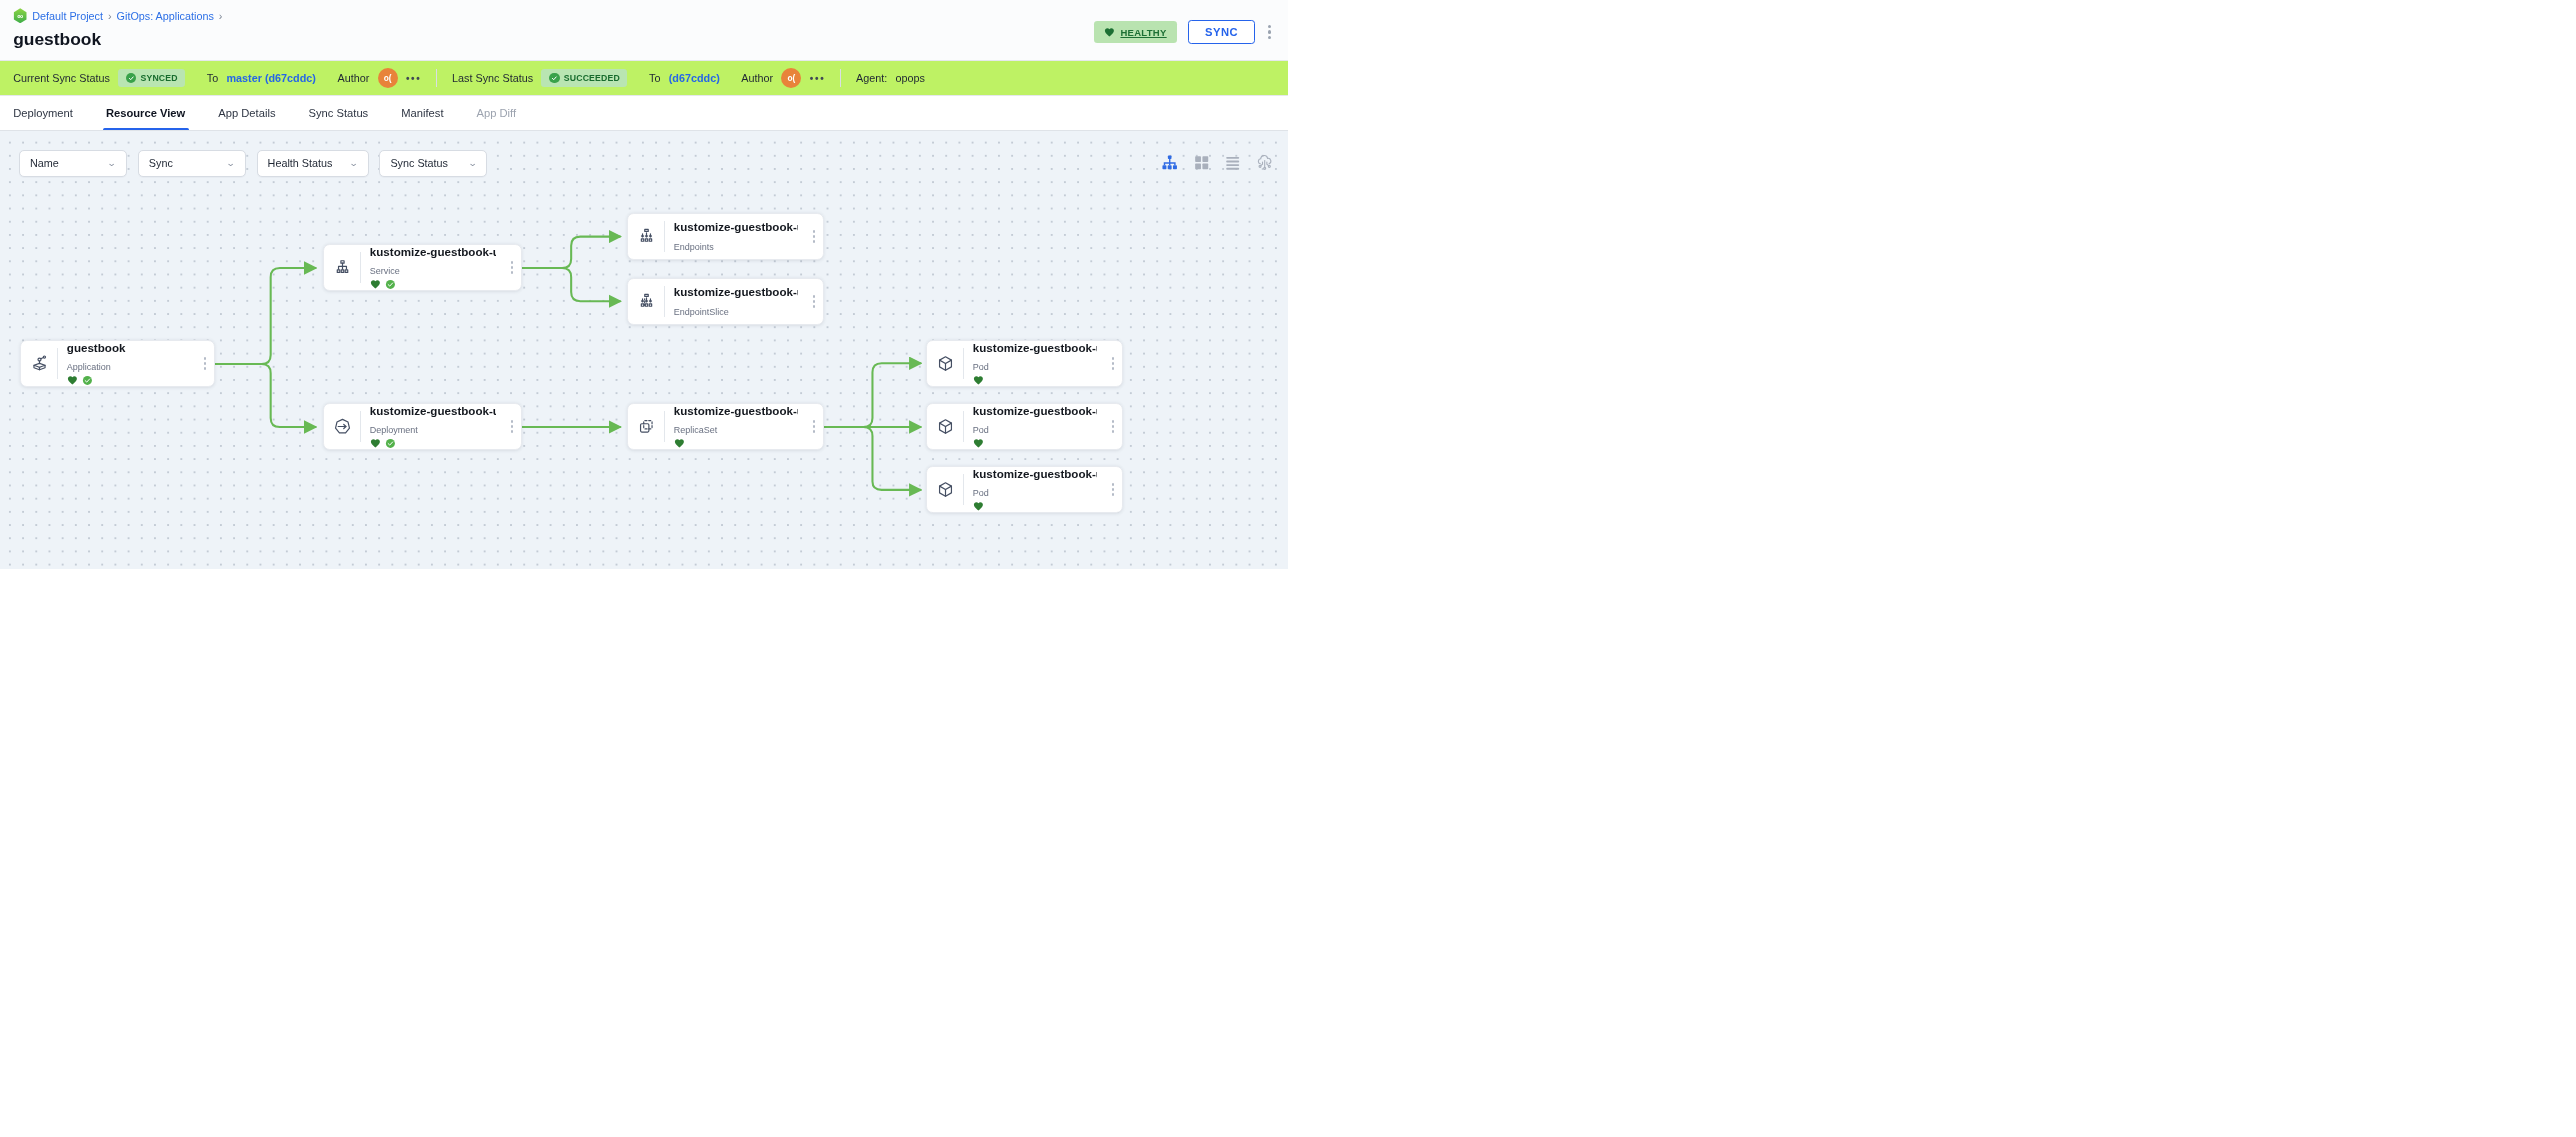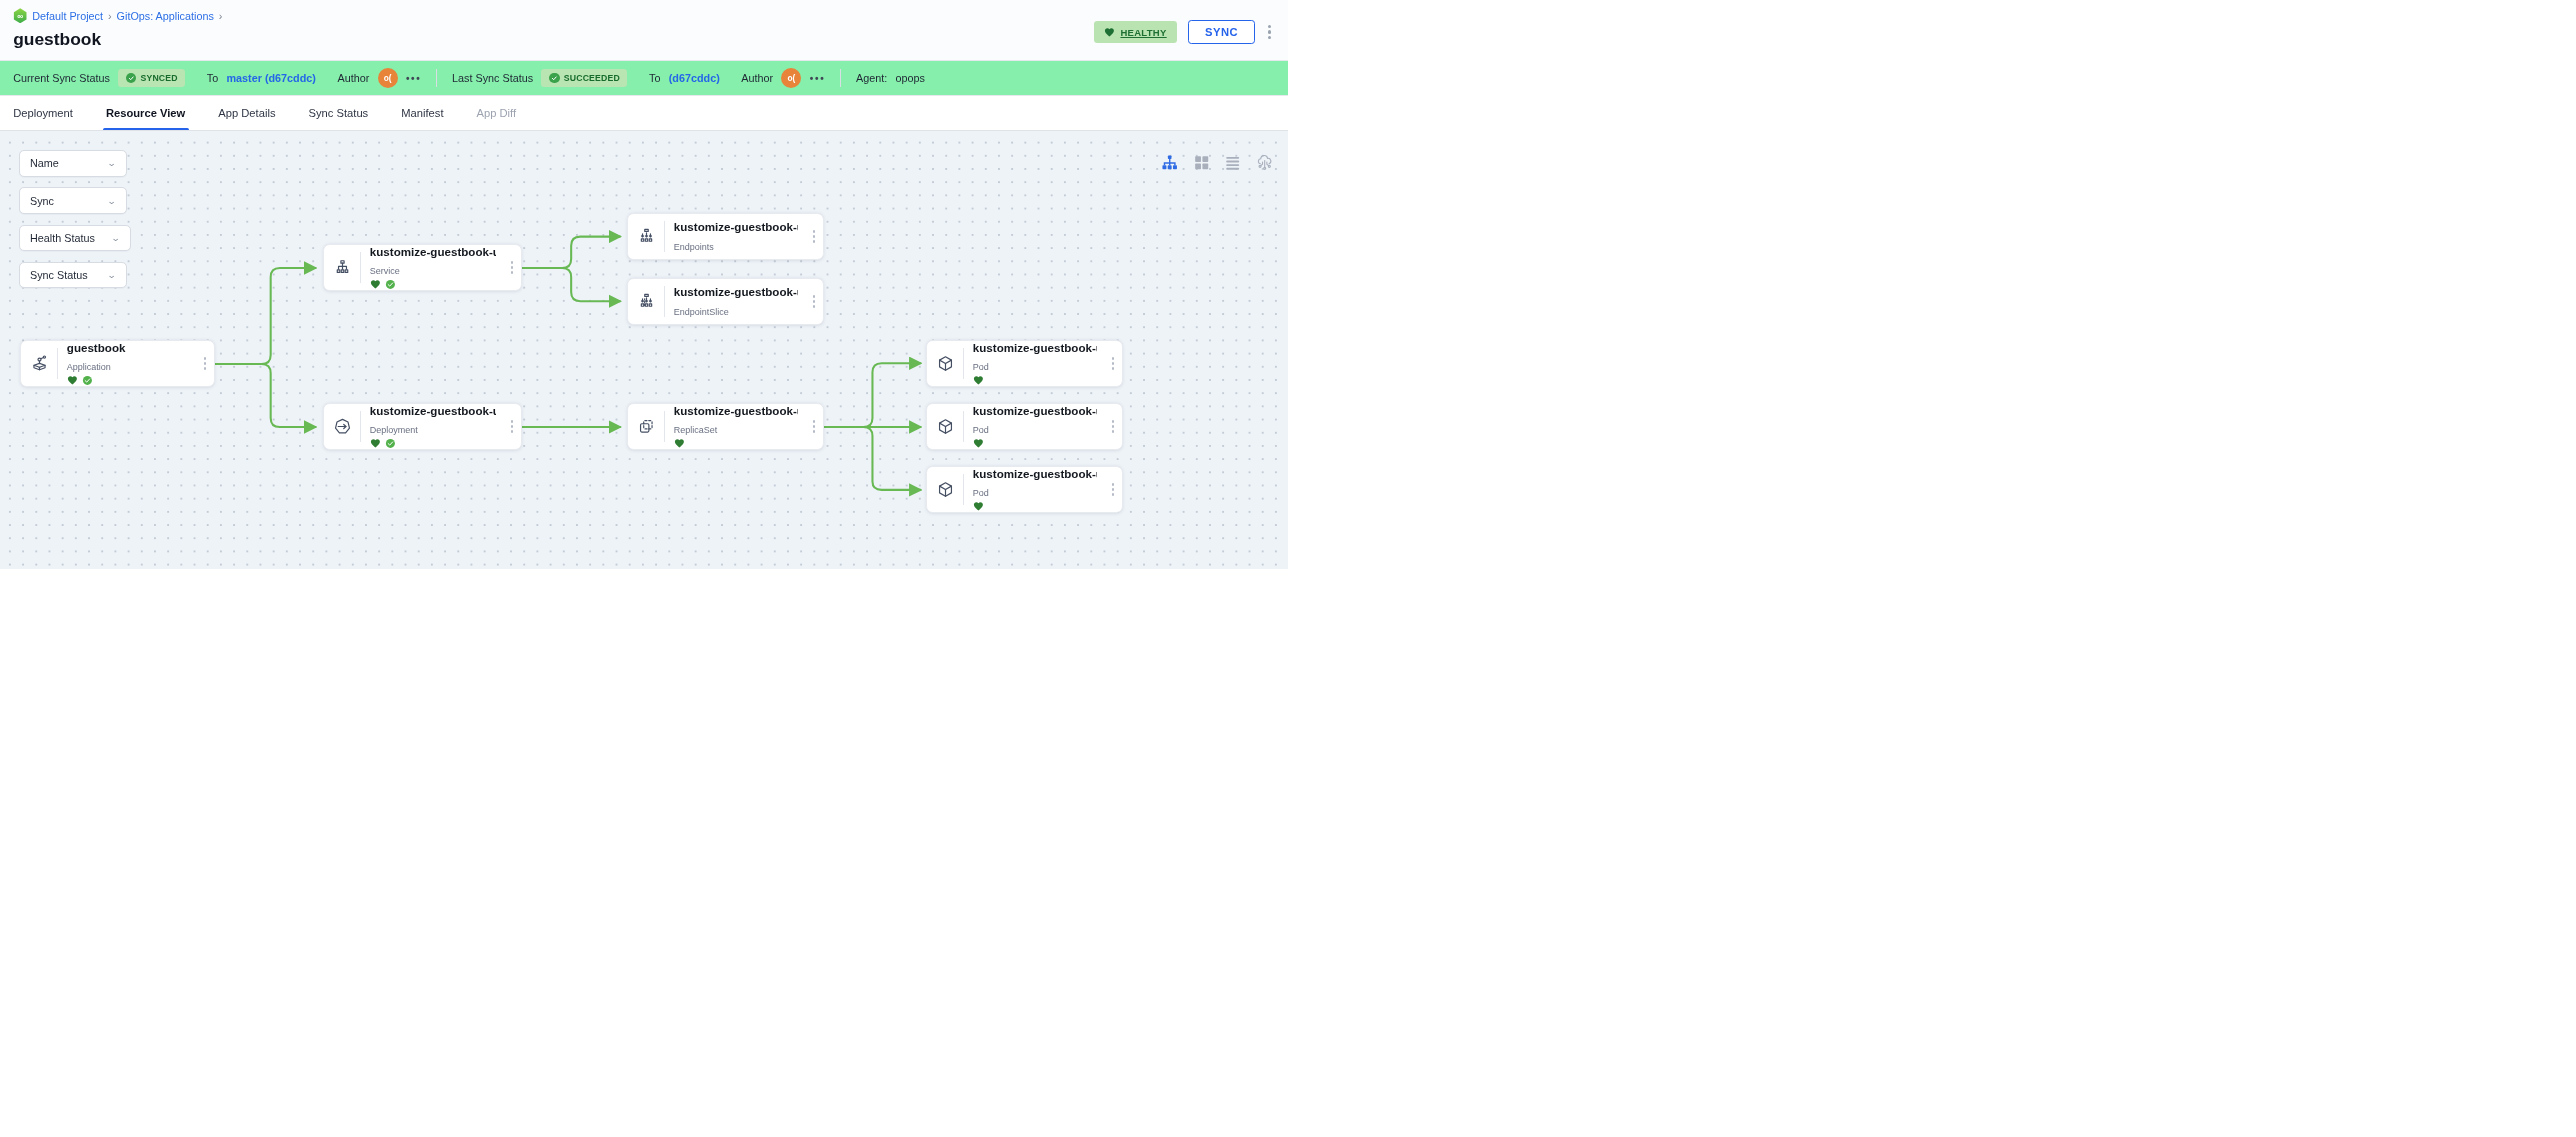--- a/index.html
+++ b/index.html
@@ -19,21 +19,21 @@
   .header-right { position:absolute; right:15px; top:20px; display:flex; align-items:center; gap:11.6px; }
   .health-badge { display:flex; align-items:center; gap:5.8px; background:#b9e3b0; color:#1d6f34;
     font-size:9.5px; font-weight:700; letter-spacing:0.3px; padding:5.8px 10px; border-radius:3.3px;text-decoration:underline; }
   .sync-btn { background:#fff; border:1.2px solid #2563eb; color:#2563eb; font-weight:700;
     font-size:11.2px; letter-spacing:0.5px; padding:5px 15.7px; border-radius:3.3px; cursor:pointer;
     font-family:"Liberation Sans", sans-serif; }
   .vdots { display:flex; flex-direction:column; gap:2.5px; cursor:pointer; padding:1.7px; }
   .vdots i { width:3.3px; height:3.3px; border-radius:50%; background:#9aa3b0; }
 
   
-  .statusbar { height:36px; background:#86efac; border-top:0.8px solid #e5e8ec; border-bottom:0.8px solid #e5e8ec;
+  .statusbar { height:36px; background:#bef264; border-top:0.8px solid #e5e8ec; border-bottom:0.8px solid #e5e8ec;
     display:flex; align-items:center; padding:0 13.2px; font-size:10.8px; color:#1f2633; gap:8.3px; }
   .sb-badge { display:flex; align-items:center; gap:4.1px; background:#b9e5b2; color:#176b2d;
     font-size:8.7px; font-weight:700; letter-spacing:0.2px; padding:3.3px 7.4px; border-radius:3.3px; }
   .check-dot { width:10.8px; height:10.8px; border-radius:50%; background:#39a24a; display:inline-flex;
     align-items:center; justify-content:center; }
   .check-dot svg { width:6.6px; height:6.6px; }
   .sb-commit { color:#2566e8; font-weight:700; cursor:pointer;text-align:right; }
   .avatar { width:20px; height:20px; border-radius:50%; background:#e8833a; color:#fff;
     font-size:8.3px; font-weight:700; display:inline-flex; align-items:center; justify-content:center; cursor:pointer; }
   .ellipsis { color:#3f4754; font-size:10px; letter-spacing:1.7px; font-weight:700; cursor:pointer; }
@@ -51,21 +51,21 @@
   .tab.disabled { color:#9ca3af; cursor:default; }
 
   
   .canvas { position:relative; height:438px; background-color:#eef3f8;
     background-image:radial-gradient(#c3cbd5 0.8px, transparent 1px);
     background-size:13.2px 13.2px; background-position:3.3px 5px; }
   .edges { position:absolute; left:0; top:0; pointer-events:none; }
   .edge { fill:none; stroke:#68b954; stroke-width:2.5; stroke-linecap:round; }
 
   
-  .filters { position:absolute; left:19px; top:19px; display:flex; gap:10.8px;flex-direction:column; }
+  .filters { position:absolute; left:19px; top:19px; display:flex; gap:10.8px; }
   .filter { height:26.5px; background:#fff; border:0.8px solid #d7dce3; border-radius:5px;
     display:flex; align-items:center; justify-content:space-between; padding:0 10px;
     font-size:10.8px; font-weight:500; color:#1f2633; cursor:pointer; box-shadow:0 0.8px 0.8px rgba(20,30,50,.03); }
   .filter .chev { color:#8b93a2; font-size:9px; margin-left:15px; transform:scaleX(1.3); }
 
   
   .viewmodes { position:absolute; right:15px; top:23px; display:flex; gap:14px; align-items:center; }
   .vm { width:17.4px; height:17.4px; cursor:pointer; display:flex; }
   .vm svg { width:100%; height:100%; }
 

